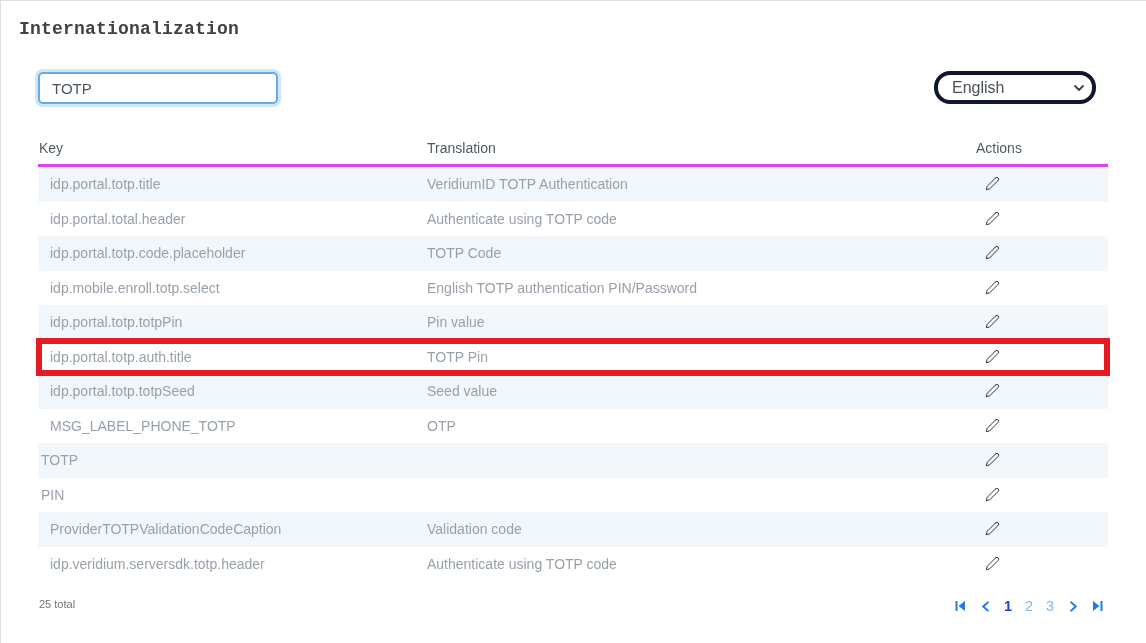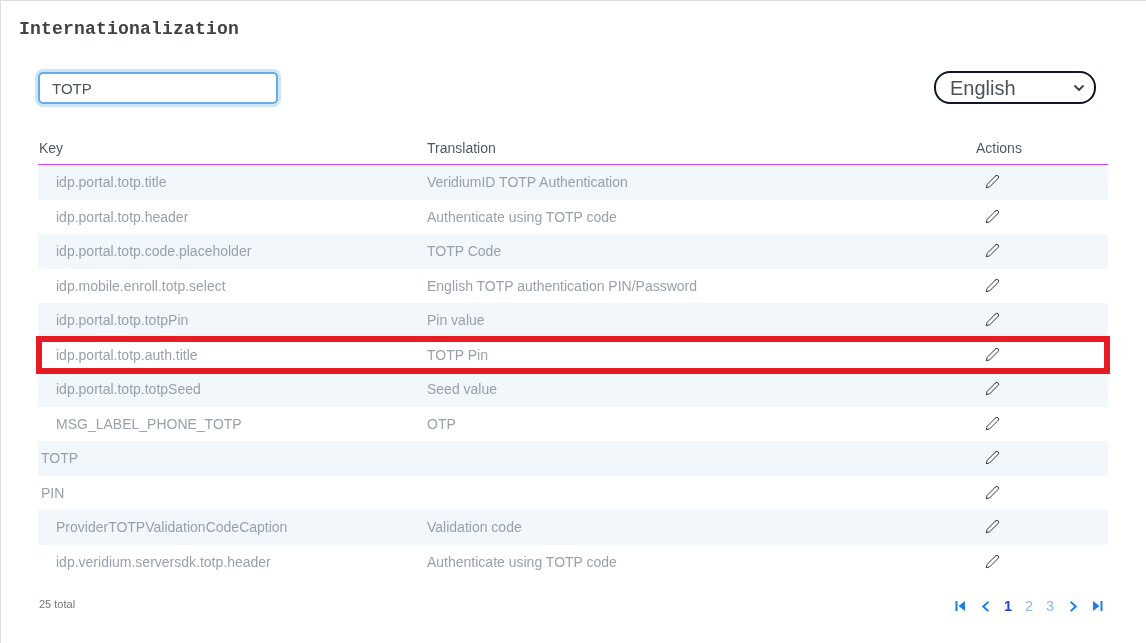--- a/index.html
+++ b/index.html
@@ -16,38 +16,38 @@
   }
   .search-input {
     position:absolute; left:37px; top:71px; width:240px; height:32px;
     box-sizing:border-box; border:2px solid #64abe8; border-radius:5px;
     box-shadow:0 0 0 3px #cfe6f8; padding:0 12px;
     font-size:15px; color:#4b545c; outline:none; font-family:inherit;
   }
   .lang-select-wrap { position:absolute; left:933px; top:70px; width:162px; height:33px; }
   .lang-select {
     width:100%; height:100%; appearance:none; -webkit-appearance:none;
-    border:2px solid #0f172a; border-radius:16px; background:#fff;
-    padding:0 30px 0 14px; font-size:20px; color:#4a5159; font-family:inherit;
+    border:4px solid #0f172a; border-radius:16px; background:#fff;
+    padding:0 30px 0 14px; font-size:16px; color:#4a5159; font-family:inherit;
   }
   .select-chevron { position:absolute; right:11px; top:11px; pointer-events:none; }
 
   .i18n-table { position:absolute; left:37px; top:130px; width:1070px; }
   .thead {
     display:flex; height:33px; align-items:center;
-    border-bottom:1px solid #d946ef; color:#4e5a64; font-size:14px;
+    border-bottom:3px solid #d946ef; color:#4e5a64; font-size:14px;
   }
   .col-key { width:386px; box-sizing:border-box; }
   .col-translation { flex:1; box-sizing:border-box; padding-left:3px; }
   .col-actions { width:132px; box-sizing:border-box; }
   .thead .col-key { padding-left:1px; }
 
   .row { display:flex; height:34.5px; align-items:center; font-size:14px; color:#98a1ab; }
   .tbody .row:nth-child(odd) { background:#f1f7fb; }
-  .row .col-key { padding-left:18px; }
+  .row .col-key { padding-left:12px; }
   .row .col-actions { padding-left:7px; }
   .row.highlighted {
     box-shadow: inset 0 0 0 4px #e61b23, 0 0 0 2px #e61b23;
     position:relative; z-index:2;
   }
   .edit-btn { display:inline-flex; cursor:pointer; padding:2px; }
 
   .footer-total { position:absolute; left:38px; top:597px; font-size:11px; color:#6e767e; }
 
   .pagination { position:absolute; right:40px; top:597px; display:flex; align-items:center; gap:9px; }
@@ -84,21 +84,21 @@
     <div class="col-actions">
       <span class="edit-btn">
         <svg width="15" height="15" viewBox="0 0 24 24" fill="none" stroke="#33383c" stroke-width="1.6" stroke-linecap="round" stroke-linejoin="round">
           <path d="M17 3a2.828 2.828 0 1 1 4 4L7.5 20.5 2 22l1.5-5.5L17 3z"></path>
         </svg>
       </span>
     </div>
   </div>
 
   <div class="row">
-    <div class="col-key">idp.portal.totp.header</div>
+    <div class="col-key">idp.portal.total.header</div>
     <div class="col-translation">Authenticate using TOTP code</div>
     <div class="col-actions">
       <span class="edit-btn">
         <svg width="15" height="15" viewBox="0 0 24 24" fill="none" stroke="#33383c" stroke-width="1.6" stroke-linecap="round" stroke-linejoin="round">
           <path d="M17 3a2.828 2.828 0 1 1 4 4L7.5 20.5 2 22l1.5-5.5L17 3z"></path>
         </svg>
       </span>
     </div>
   </div>
 

